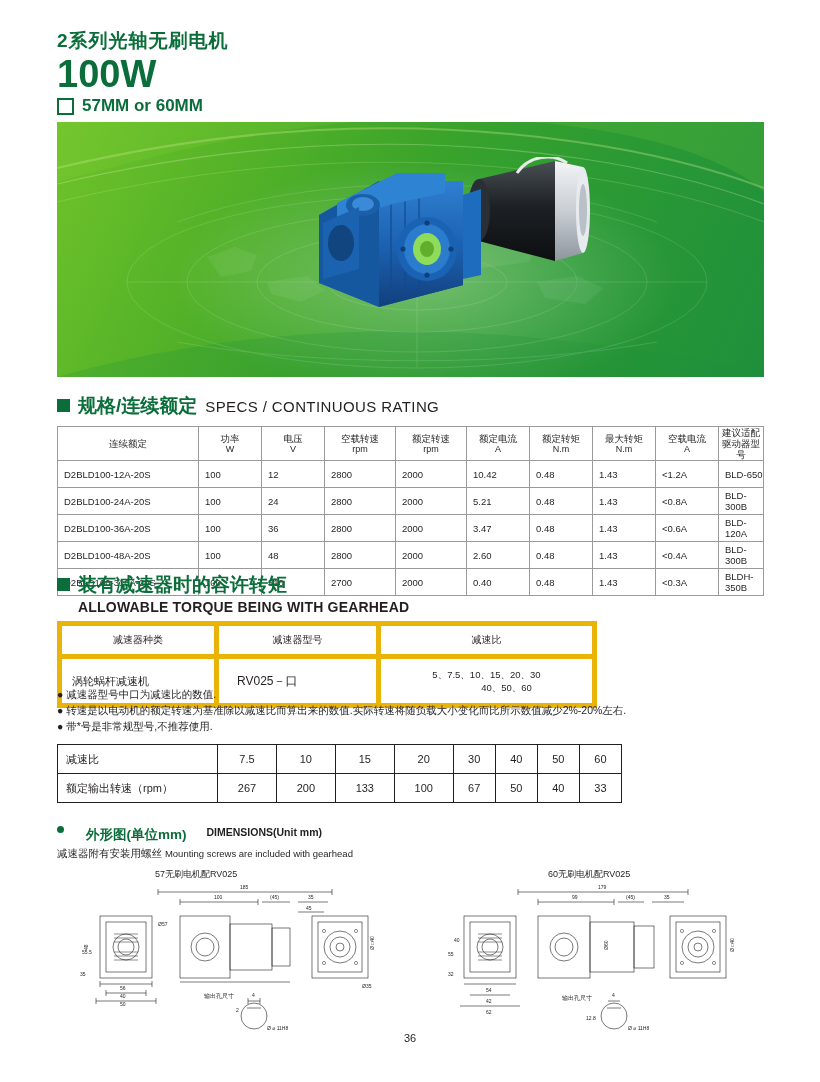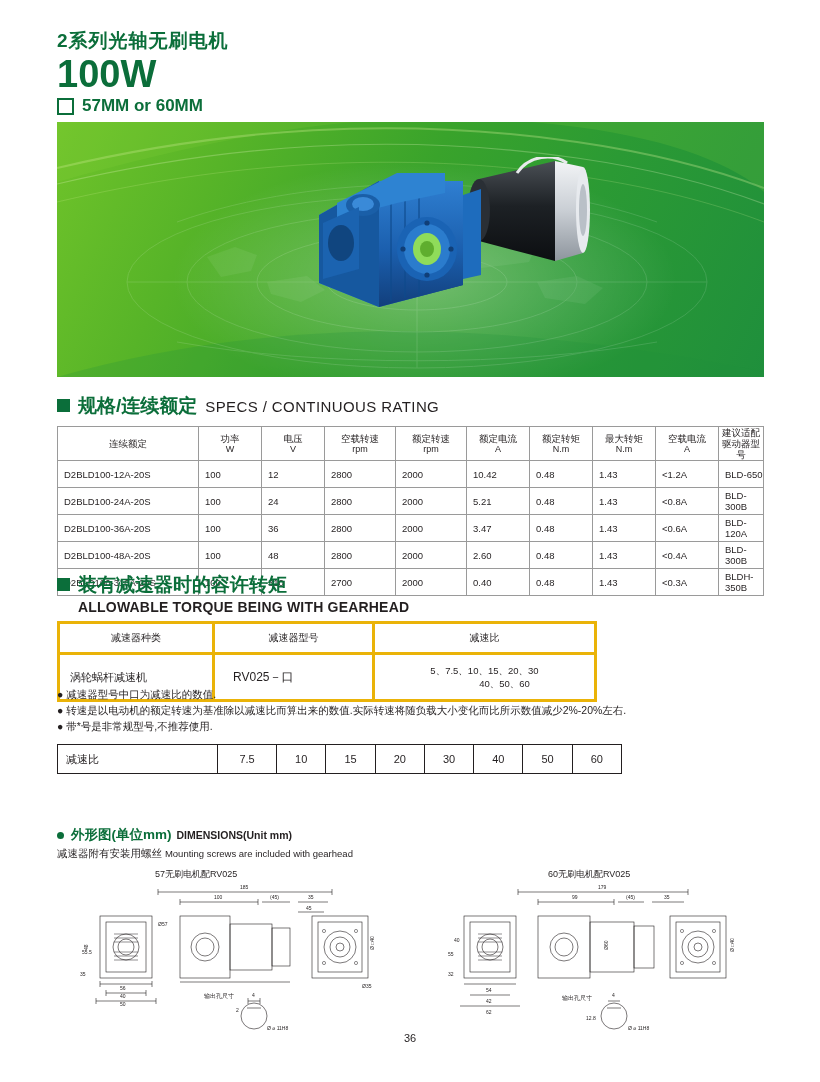--- a/index.html
+++ b/index.html
@@ -62,35 +62,35 @@
   .t1 th,.t1 td{border:1px solid #9a9a9a;padding:0;}
   .t1 th{
     height:30px;font-weight:normal;text-align:center;vertical-align:middle;
     line-height:11px;
   }
   .t1 td{height:26px;padding-left:6px;vertical-align:middle;}
   .t1 td.c{text-align:left;}
   .t1 .u{display:block;}
 
   .t2{position:absolute;left:57px;top:621px;width:540px;font-size:10px;}
-  .t2 th,.t2 td{border:3px solid #eab308;}
+  .t2 th,.t2 td{border:5px solid #eab308;}
   .t2 th{height:26px;font-weight:normal;}
   .t2 td{height:42px;}
 
   .t3{position:absolute;left:57px;top:744px;width:565px;font-size:11px;}
   .t3 td{border:1px solid #231f20;height:26px;text-align:center;}
   .t3 td.lbl{text-align:left;padding-left:8px;width:150px;}
 
   
   .notes{position:absolute;left:57px;top:686px;width:700px;font-size:10.5px;line-height:16px;}
   .notes div{white-space:nowrap;}
 
   
   .dims{position:absolute;left:57px;top:826px;}
-  .dims .row1{display:flex;align-items:center;gap:5px;}
+  .dims .row1{display:flex;align-items:flex-start;gap:20px;}
   .dims .dot{width:7px;height:7px;border-radius:50%;background:#0b6e3a;display:inline-block;margin-right:2px;}
   .dims .cn{font-size:13.5px;font-weight:bold;color:#0b6e3a;}
   .dims .en{font-size:10.5px;font-weight:bold;color:#231f20;}
   .dims .row2{font-size:10.5px;margin-top:3px;color:#231f20;}
   .dims .row2 .en2{font-size:9.5px;text-align:right;}
 
   
   .dwg-cap{position:absolute;font-size:9px;color:#231f20;}
   .drawing{position:absolute;}
 
@@ -364,20 +364,31 @@
         <td class="lbl">减速比</td>
         <td>7.5</td>
         <td>10</td>
         <td>15</td>
         <td>20</td>
         <td>30</td>
         <td>40</td>
         <td>50</td>
         <td>60</td>
       </tr>
+      <tr>
+        <td class="lbl">额定输出转速（rpm）</td>
+        <td>267</td>
+        <td>200</td>
+        <td>133</td>
+        <td>100</td>
+        <td>67</td>
+        <td>50</td>
+        <td>40</td>
+        <td>33</td>
+      </tr>
     </tbody>
   </table>
 
   <div class="dims">
     <div class="row1">
       <span class="dot"></span>
       <span class="cn">外形图(单位mm)</span>
       <span class="en">DIMENSIONS(Unit mm)</span>
     </div>
     <div class="row2">

